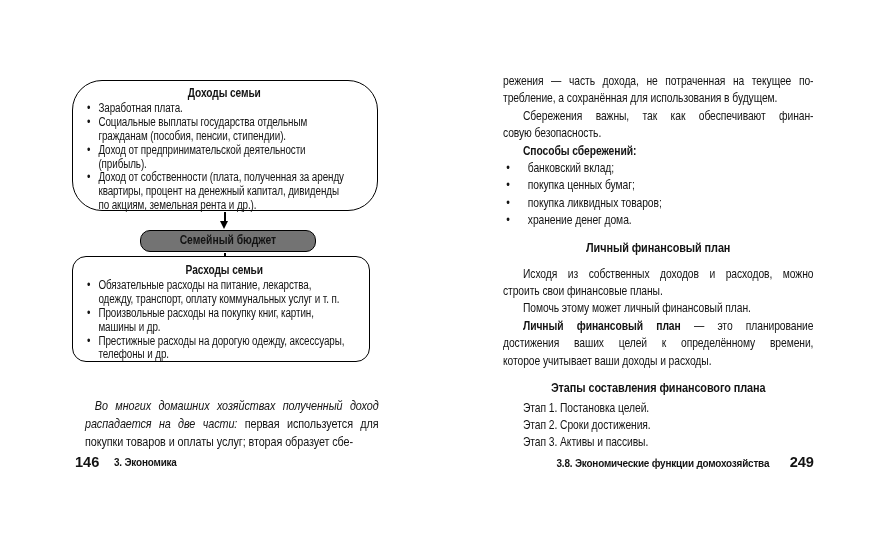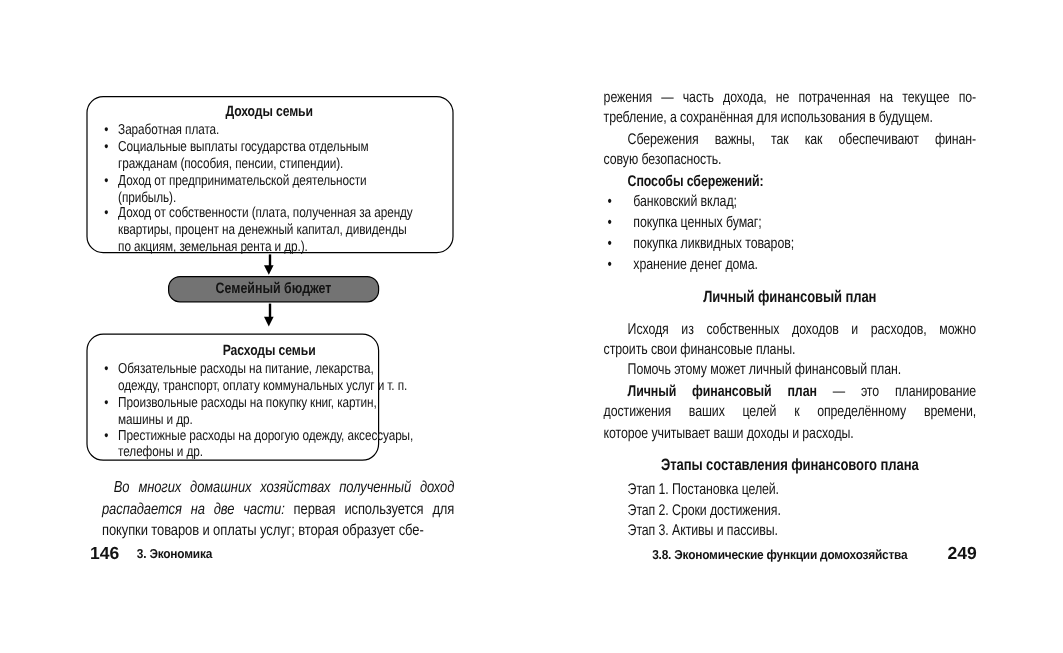--- a/index.html
+++ b/index.html
@@ -65,32 +65,32 @@
   .hc2 { margin-top:10px; margin-bottom:2px; }
   .stage { line-height:17px; }
 
   
   .footer-left {
     position:absolute; left:75px; top:454px;
     display:flex; align-items:center; gap:15px;
   }
   .footer-right {
     position:absolute; top:454px; right:72px;
-    display:flex; align-items:baseline; gap:33px;
+    display:flex; align-items:baseline; gap:20px;
   }
   .fnum { font-size:14.6px; font-weight:bold; letter-spacing:0; }
   .fsec { font-size:10.8px; font-weight:bold; letter-spacing:-0.2px; transform:scaleX(0.92); transform-origin:0 100%; }
   .fsec-r { transform-origin:100% 100%; }
 </style>
 </head>
 <body>
 
 <div>
 
-  <div class="fbox" style="left:72px; top:80px; width:306px; height:131px; padding:6px 0 0 0;">
+  <div class="fbox" style="left:72px; top:80px; width:306px; height:131px; padding:6px 0 0 0;border-radius:30px;">
     <div class="fbox-inner">
       <div class="fbox-title">Доходы семьи</div>
       <div class="b-first">Заработная плата.</div>
       <div class="b-first">Социальные выплаты государства отдельным</div>
       <div class="b-cont">гражданам (пособия, пенсии, стипендии).</div>
       <div class="b-first">Доход от предпринимательской деятельности</div>
       <div class="b-cont">(прибыль).</div>
       <div class="b-first">Доход от собственности (плата, полученная за аренду</div>
       <div class="b-cont">квартиры, процент на денежный капитал, дивиденды</div>
       <div class="b-cont">по акциям, земельная рента и др.).</div>
@@ -98,21 +98,21 @@
   </div>
 
   <div class="flow-arrow" style="top:212px; height:10px;"></div>
 
   <div class="budget-box">
     <div class="budget-inner">Семейный бюджет</div>
   </div>
 
   <div class="flow-arrow" style="top:253px; height:12px;"></div>
 
-  <div class="fbox" style="left:72px; top:278px; width:244px; height:106px; padding:7px 0 0 0;">
+  <div class="fbox" style="left:72px; top:256px; width:298px; height:106px; padding:7px 0 0 0;">
     <div class="fbox-inner">
       <div class="fbox-title">Расходы семьи</div>
       <div class="b-first">Обязательные расходы на питание, лекарства,</div>
       <div class="b-cont">одежду, транспорт, оплату коммунальных услуг и т. п.</div>
       <div class="b-first">Произвольные расходы на покупку книг, картин,</div>
       <div class="b-cont">машины и др.</div>
       <div class="b-first">Престижные расходы на дорогую одежду, аксессуары,</div>
       <div class="b-cont">телефоны и др.</div>
     </div>
   </div>

